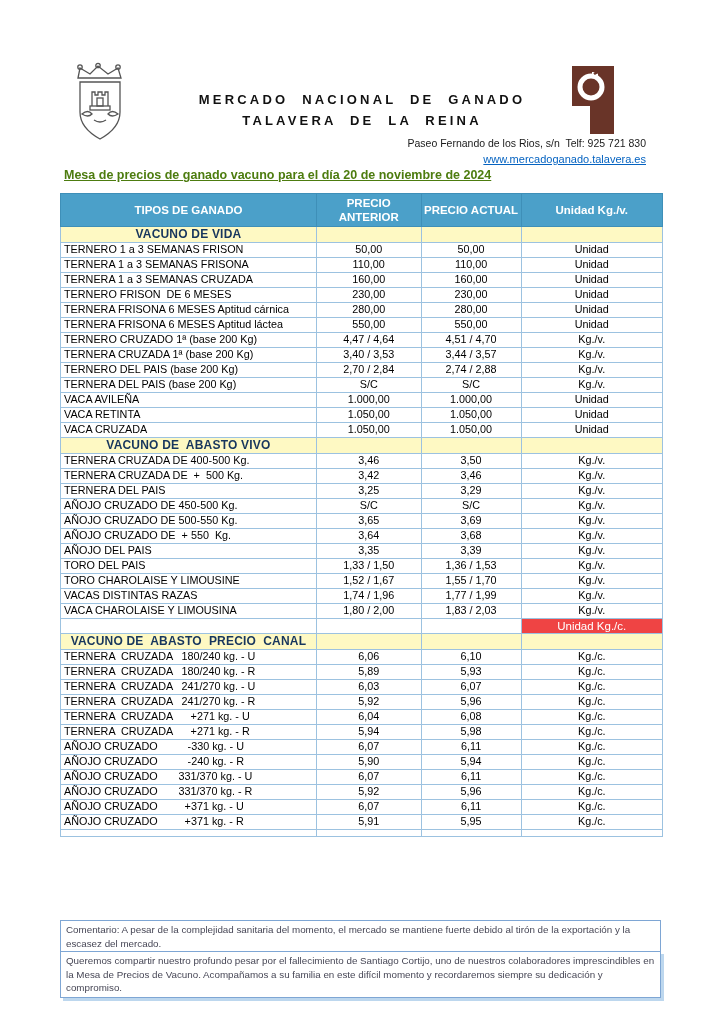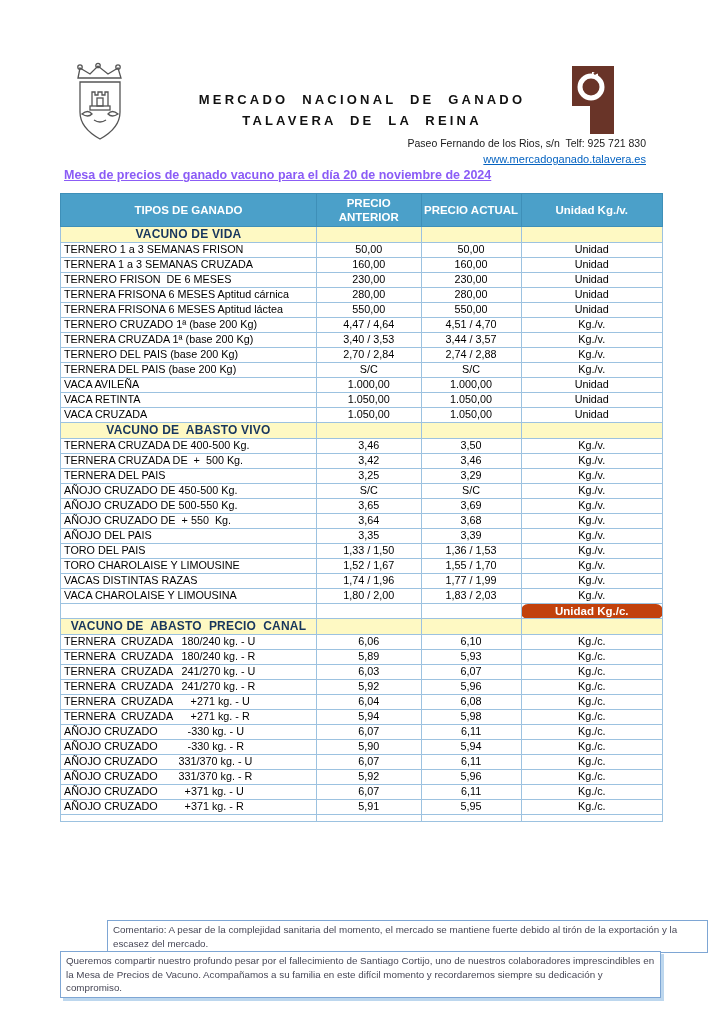--- a/index.html
+++ b/index.html
@@ -10,40 +10,40 @@
   .crest{position:absolute;left:68px;top:62px;}
   .org-title{position:absolute;left:168px;top:90px;width:388px;text-align:center;
              font-weight:bold;font-size:13px;letter-spacing:3.2px;word-spacing:7px;
              line-height:1.6;color:#111;}
   .brown-logo{position:absolute;left:572px;top:66px;}
   .addr-block{position:absolute;right:78px;top:137px;text-align:right;margin-left:12px;}
   .addr-line{font-size:10.5px;color:#1a1a1a;white-space:pre;}
   .web-link{display:inline-block;margin-top:2px;font-size:11px;color:#0563c1;
             text-decoration:underline;cursor:pointer;}
   .doc-title{position:absolute;left:64px;top:168px;font-size:12.5px;font-weight:bold;
-             color:#8b5cf6;text-decoration:underline;}
+             color:#4d7c0f;text-decoration:underline;}
 
   
   .tablewrap{position:absolute;left:60px;top:193px;width:603px;}
   table{width:100%;border-collapse:collapse;table-layout:fixed;}
   th{background:#4ba0c9;color:#ffffff;font-size:11.5px;font-weight:bold;
      border:1px solid #3e8fb8;padding:1px 2px;height:30px;line-height:1.25;}
   td{border:1px solid #9cc2e0;font-size:10.8px;color:#000;text-align:center;
      padding:0 3px;height:14px;line-height:1.05;overflow:hidden;}
   td.c1{text-align:left;white-space:pre;}
   tr.sec-row td{background:#fef9c3;color:#17365d;font-weight:bold;font-size:12px;
                 height:15px;letter-spacing:0.2px;white-space:pre;text-align:center;}
-  td.unit-cell{background:#c2410c;color:#ffffff;font-weight:bold;font-size:11.5px;border-radius:7px;}
+  td.unit-cell{background:#ef4444;color:#ffffff;font-weight:normal;font-size:11.5px;}
   tr.spacer-row td{height:6px;}
 
   
   .comment{position:absolute;left:60px;width:601px;border:1px solid #7ea6d4;
            font-size:9.8px;color:#474756;padding:2px 5px;line-height:1.4;
            box-sizing:border-box;background:#fff;}
-  .comment.c1{top:920px;margin-left:47px;}
+  .comment.c1{top:920px;}
   .comment.c2{top:951px;box-shadow:3px 3px 0 #bdd7ee;}
 </style>
 </head>
 <body>
 
 <div class="page">
 
   <div class="crest">
     <svg width="64" height="82" viewBox="0 0 64 82">
       <g fill="none" stroke="#555" stroke-width="1.3">
@@ -111,20 +111,26 @@
             <td></td>
             <td></td>
           </tr>
           <tr>
             <td class="c1">TERNERO 1 a 3 SEMANAS FRISON</td>
             <td>50,00</td>
             <td>50,00</td>
             <td>Unidad</td>
           </tr>
           <tr>
+            <td class="c1">TERNERA 1 a 3 SEMANAS FRISONA</td>
+            <td>110,00</td>
+            <td>110,00</td>
+            <td>Unidad</td>
+          </tr>
+          <tr>
             <td class="c1">TERNERA 1 a 3 SEMANAS CRUZADA</td>
             <td>160,00</td>
             <td>160,00</td>
             <td>Unidad</td>
           </tr>
           <tr>
             <td class="c1">TERNERO FRISON  DE 6 MESES</td>
             <td>230,00</td>
             <td>230,00</td>
             <td>Unidad</td>
@@ -303,21 +309,21 @@
             <td>5,98</td>
             <td>Kg./c.</td>
           </tr>
           <tr>
             <td class="c1">AÑOJO CRUZADO          -330 kg. - U</td>
             <td>6,07</td>
             <td>6,11</td>
             <td>Kg./c.</td>
           </tr>
           <tr>
-            <td class="c1">AÑOJO CRUZADO          -330 kg. - R</td>
+            <td class="c1">AÑOJO CRUZADO          -240 kg. - R</td>
             <td>5,90</td>
             <td>5,94</td>
             <td>Kg./c.</td>
           </tr>
           <tr>
             <td class="c1">AÑOJO CRUZADO       331/370 kg. - U</td>
             <td>6,07</td>
             <td>6,11</td>
             <td>Kg./c.</td>
           </tr>

